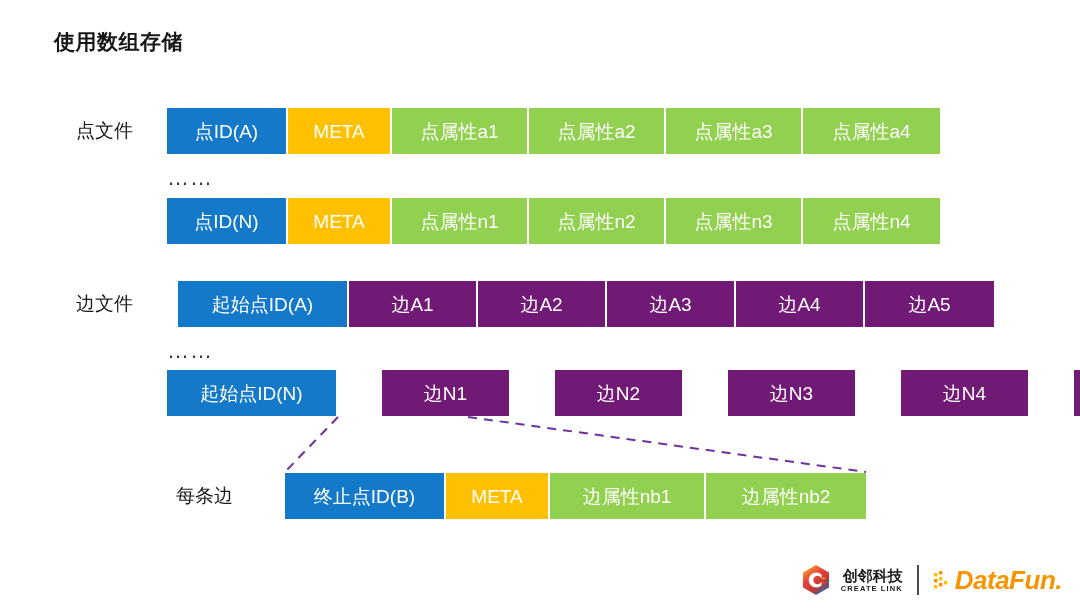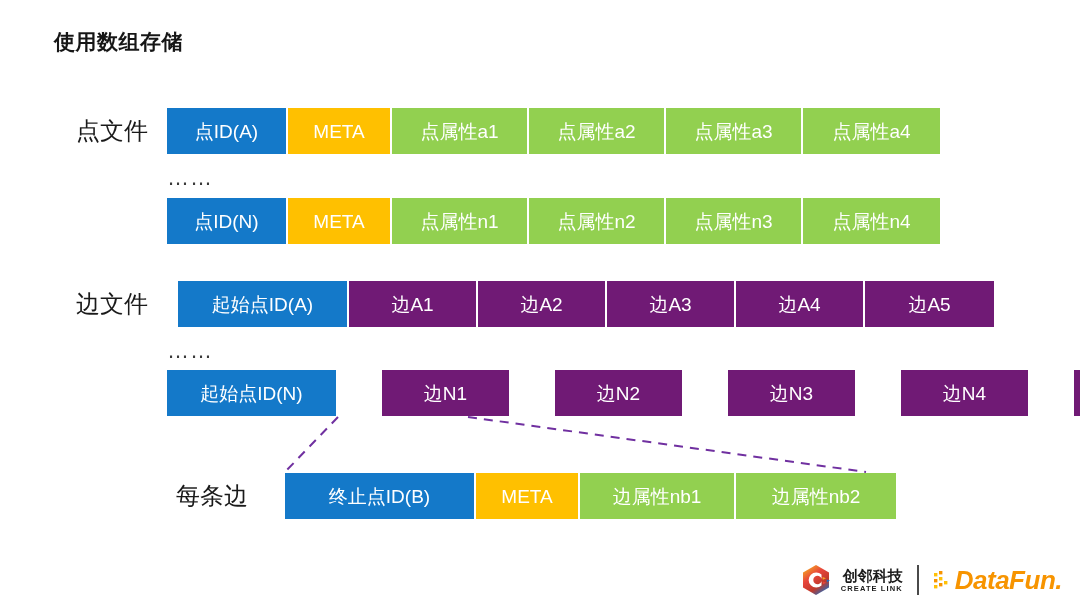--- a/index.html
+++ b/index.html
@@ -15,21 +15,21 @@
   .slide-title{
     position:absolute;left:54px;top:28px;
     font-size:21px;font-weight:bold;color:#161616;
     letter-spacing:.5px;
   }
 
   
   .row{position:absolute;display:flex;align-items:stretch;}
   .row-label{
     position:absolute;
-    font-size:24px;color:#1a1a1a;font-weight:normal;
+    font-size:19px;color:#1a1a1a;font-weight:normal;
     white-space:nowrap;
     display:flex;align-items:center;
     height:100%;
   }
   .cell{
     display:flex;align-items:center;justify-content:center;
     color:#ffffff;font-size:19px;line-height:1;
     box-sizing:border-box;
     border-right:2px solid #ffffff;
     white-space:nowrap;
@@ -117,21 +117,21 @@
 </div>
 
 <svg class="connectors" viewBox="0 0 1080 608" width="1080" height="608">
   <line x1="338" y1="417" x2="285" y2="472" stroke="#7030A0" stroke-width="2" stroke-dasharray="9 7"></line>
   <line x1="468" y1="417" x2="866" y2="472" stroke="#7030A0" stroke-width="2" stroke-dasharray="9 7"></line>
 </svg>
 
 <div class="row-label" style="left:176px;top:473px;height:46px;">每条边</div>
 
 <div class="row" style="left:285px;top:473px;">
-  <div class="cell c-blue" style="width:191px;">终止点ID(B)</div>
+  <div class="cell c-blue" style="width:161px;">终止点ID(B)</div>
   <div class="cell c-amber" style="width:104px;">META</div>
   <div class="cell c-green" style="width:156px;">边属性nb1</div>
   <div class="cell c-green" style="width:160px;">边属性nb2</div>
 </div>
 
 <div class="footer">
 
   <div class="logo-cl">
     <svg width="34" height="32" viewBox="0 0 34 32">
       <defs>

